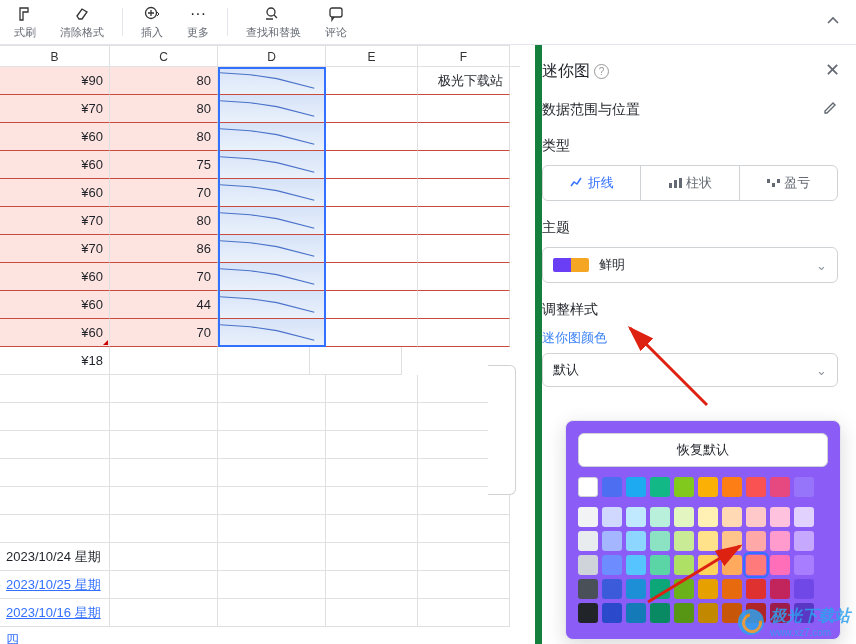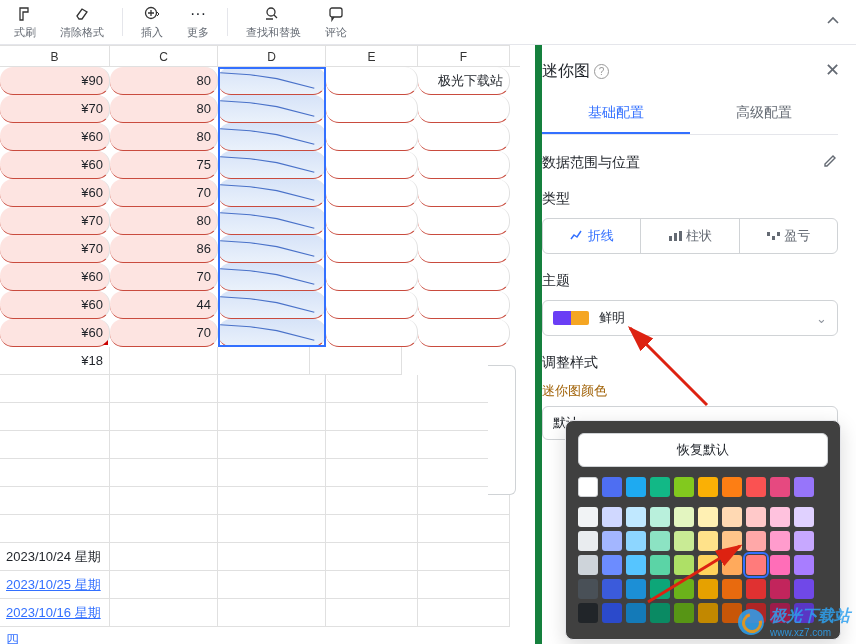--- a/index.html
+++ b/index.html
@@ -20,21 +20,21 @@
 
 .colhdr { display: flex; height: 22px; border-bottom: 1px solid #e0e0e0; background: #fff; }
 .colhdr div { border-right: 1px solid #e0e0e0; border-top: 1px solid #e0e0e0; text-align: center; font-size: 12px; color: #333; line-height: 22px; }
 .cB { width: 110px; } .cC { width: 108px; } .cD { width: 108px; } .cE { width: 92px; } .cF { width: 92px; }
 
 
 .rows { }
 .row { display: flex; height: 28px; }
 .cell { border-right: 1px solid #e0e0e0; border-bottom: 1px solid #e0e0e0; padding: 0 6px; line-height: 27px; text-align: right; font-size: 13px; }
 .pink { background: #fde4e1; border-bottom: 1px solid #c94b3e; border-top: none; }
-.row.pk .cell { border-bottom-color: #c94b3e; border-radius: 13px; }
+.row.pk .cell { border-bottom-color: #c94b3e; }
 .spark { background: linear-gradient(to bottom, #d6e3f8 0%, #eaf1fb 100%); position: relative; border-bottom: 1px solid #bcd1ee; }
 .spark svg { position: absolute; top:0; left:0; width:100%; height:100%; }
 .row.plain .cell { background: #fff; }
 .link { color: #3370ff; text-decoration: underline; text-align: left; cursor: pointer; }
 .date-plain { text-align: left; }
 
 
 .p-title { font-size: 16px; font-weight: 500; display: flex; align-items: center; gap: 4px; }
 .p-title .q { display:inline-flex; width:15px; height:15px; border:1px solid #999; border-radius:50%; font-size:10px; align-items:center; justify-content:center; color:#999; }
 .p-close { position: absolute; right: 16px; top: 14px; font-size: 18px; color: #646a73; cursor: pointer; }
@@ -51,29 +51,29 @@
 .seg-btn.active { color: #3370ff; }
 
 .theme-sel { border:1px solid #d0d3d6; border-radius:6px; padding:8px 10px; display:flex; align-items:center; gap:10px; cursor:pointer; }
 .theme-sw { width:36px; height:14px; display:flex; }
 .theme-sw span:first-child { flex:1; background:#6a3ef5; border-radius:2px 0 0 2px; }
 .theme-sw span:last-child { flex:1; background:#f5a623; border-radius:0 2px 2px 0; }
 .theme-sel .chev { margin-left:auto; color:#8f959e; }
 
 .style-row { display:flex; gap:16px; margin-top:6px; }
 .style-col { flex:1; }
-.style-col .lbl { font-size:13px; color:#a16207; margin-bottom:6px; }
+.style-col .lbl { font-size:13px; color:#3b82f6; margin-bottom:6px; }
 .dd { border:1px solid #d0d3d6; border-radius:6px; padding:7px 10px; display:flex; align-items:center; cursor:pointer; font-size:13px; }
 .dd .chev { margin-left:auto; color:#8f959e; }
 
 
 .arrow { position:absolute; pointer-events:none; z-index:50; }
 
 
-.picker { position:absolute; left: 565px; top: 420px; width: 276px; background:#404040; border:1px solid #e5e6eb; border-radius:8px; box-shadow:0 6px 20px rgba(0,0,0,0.15); padding:12px; z-index:40; }
+.picker { position:absolute; left: 565px; top: 420px; width: 276px; background:#8b5cf6; border:1px solid #e5e6eb; border-radius:8px; box-shadow:0 6px 20px rgba(0,0,0,0.15); padding:12px; z-index:40; }
 .reset-btn { width:100%; border:1px solid #d0d3d6; border-radius:6px; padding:7px 0; text-align:center; font-size:13px; color:#1f2329; background:#fff; cursor:pointer; margin-bottom:10px; }
 .sw-row { display:flex; gap:4px; margin-bottom:4px; }
 .sw { width:20px; height:20px; border-radius:3px; cursor:pointer; }
 .sw.white { border:1px solid #d0d3d6; }
 .sw.sel { outline:2px solid #3370ff; outline-offset:1px; }
 
 
 .float-wid { position:absolute; left:488px; top:320px; width:28px; height:130px; border:1px solid #d0d3d6; border-left:none; border-radius:0 6px 6px 0; background:#fff; }
 
 
@@ -344,24 +344,20 @@
     <div class="float-wid"></div>
   </div>
 
   <div class="panel">
     <div class="p-title">
       <span>迷你图</span>
       <span class="q">?</span>
     </div>
     <div class="p-close">✕</div>
 
-    <div class="tabs">
-      <div class="tab active">基础配置</div>
-      <div class="tab">高级配置</div>
-    </div>
 
     <div class="sec-label">
       <span>数据范围与位置</span>
       <span class="edit-ic"><svg width="16" height="16" viewBox="0 0 16 16">
             <path d="M3 11l8-8 2 2-8 8H3v-2z" fill="none" stroke="#646a73" stroke-width="1.4"></path>
           </svg></span>
     </div>
 
     <div class="sec-label">
         <span>类型</span>

